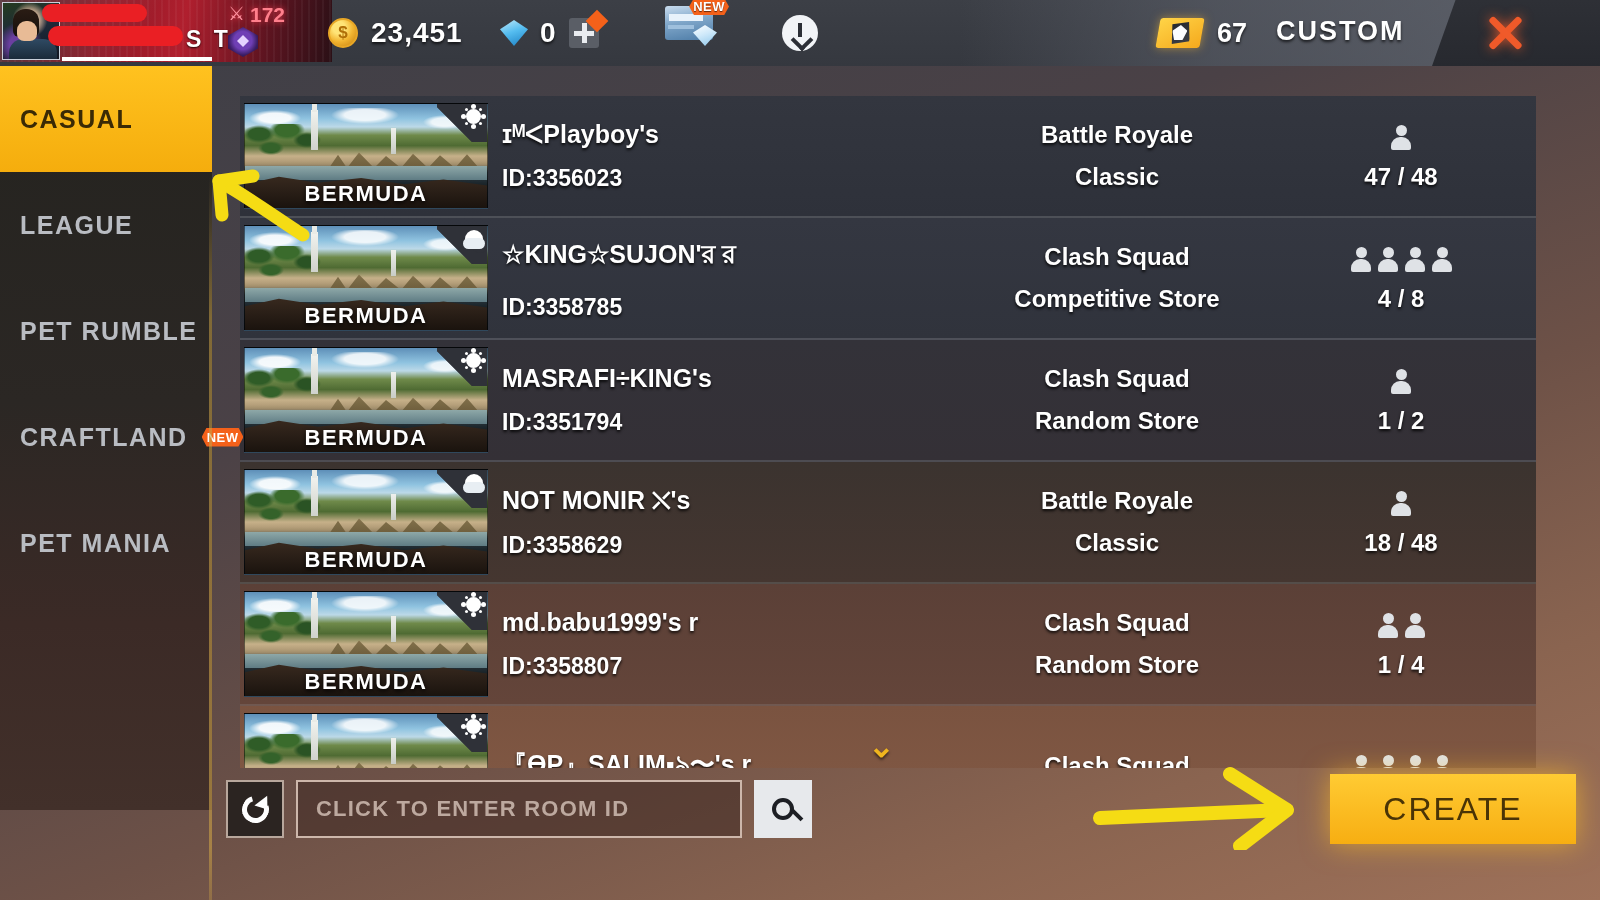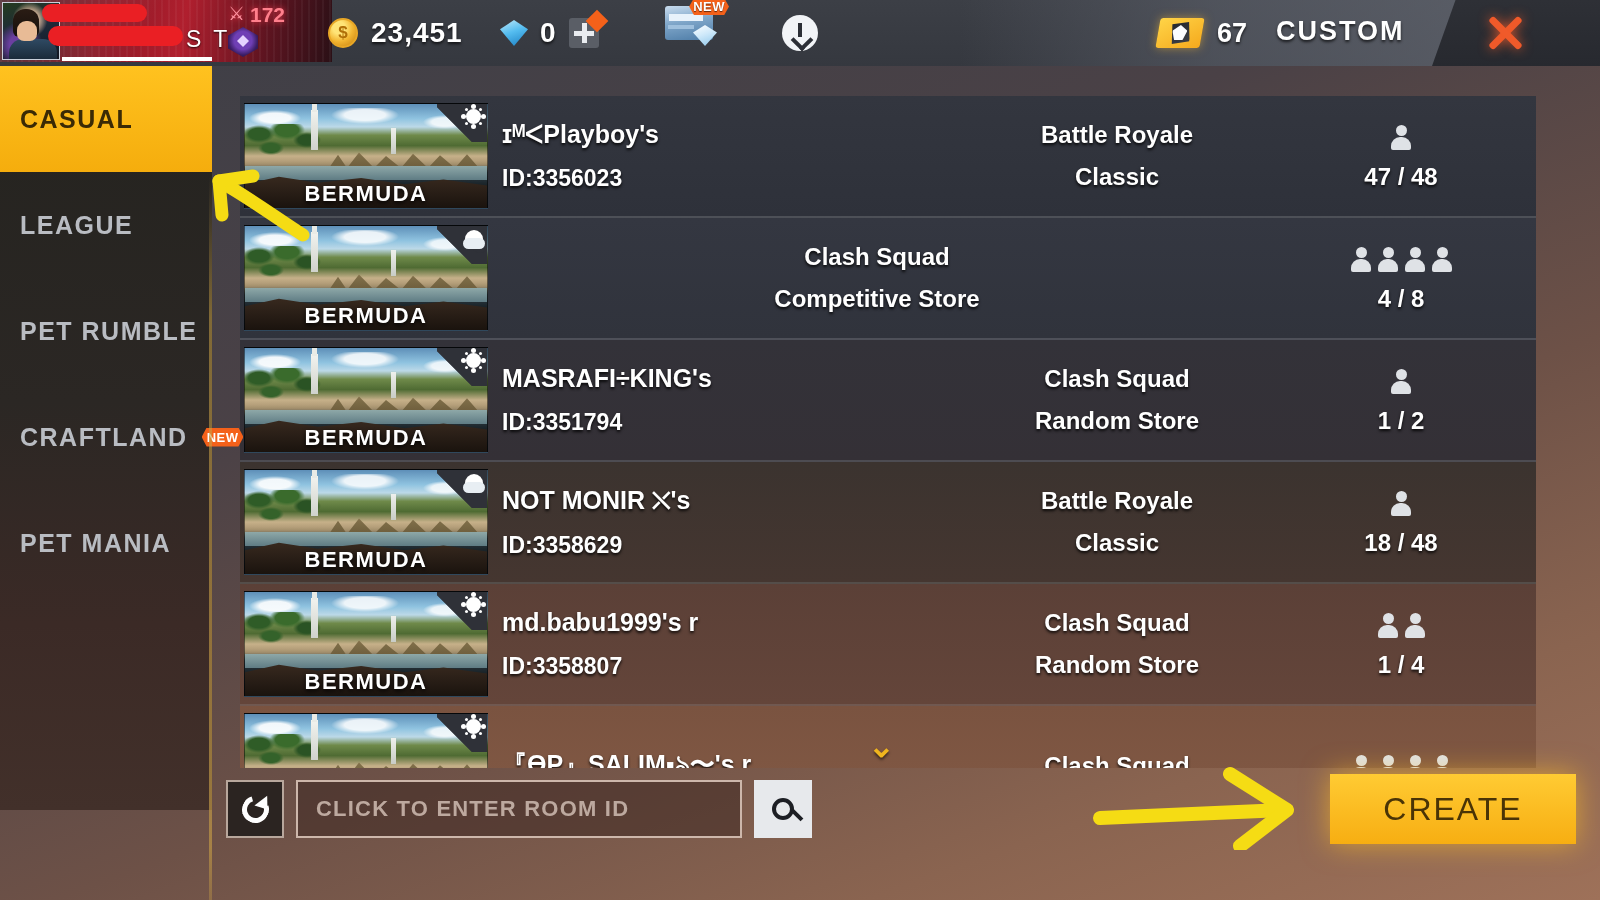--- a/index.html
+++ b/index.html
@@ -63,21 +63,21 @@
     border-radius: 14px 14px 0 0;
   }
   .redact {
     position: absolute; z-index: 4;
     background: #ea1f24; border-radius: 14px;
   }
   .redact.r1 { left: 42px; top: 4px; width: 105px; height: 18px; }
   .redact.r2 { left: 48px; top: 26px; width: 135px; height: 20px; }
   .name-tail {
     position: absolute; z-index: 4; left: 186px; top: 26px;
-    color: #ffffff; font-size: 23px; font-weight: 400; letter-spacing: 3px;
+    color: #ffffff; font-size: 23px; font-weight: 700; letter-spacing: 3px;
     text-shadow: 0 1px 2px rgba(0,0,0,.8);
     font-family: "Liberation Sans", sans-serif;
   }
   .rank-num {
     position: absolute; z-index: 4; left: 250px; top: 3px;
     color: #ff7f8c; font-size: 21px; font-weight: 700;
     text-shadow: 0 0 6px rgba(255,60,80,.9);
   }
   .rank-sword {
     position: absolute; z-index: 4; left: 228px; top: 4px;
@@ -546,20 +546,24 @@
         <div class="tower2"></div>
         <div class="huts"></div>
         <div class="water"></div>
         <div class="rocks"></div>
         <div class="thumb-corner">
           <div class="moon-glyph"></div>
           <div class="moon-cloud"></div>
         </div>
         <div class="thumb-name">BERMUDA</div>
       </div>
+      <div class="room-info">
+        <div class="room-name">☆KING☆SUJON'র র</div>
+        <div class="room-id">ID:3358785</div>
+      </div>
       <div class="room-mode">
         <div class="mode-main">Clash Squad</div>
         <div class="mode-sub">Competitive Store</div>
       </div>
       <div class="room-players">
         <div class="ppl-row">
           <div class="ppl"></div>
           <div class="ppl"></div>
           <div class="ppl"></div>
           <div class="ppl"></div>

